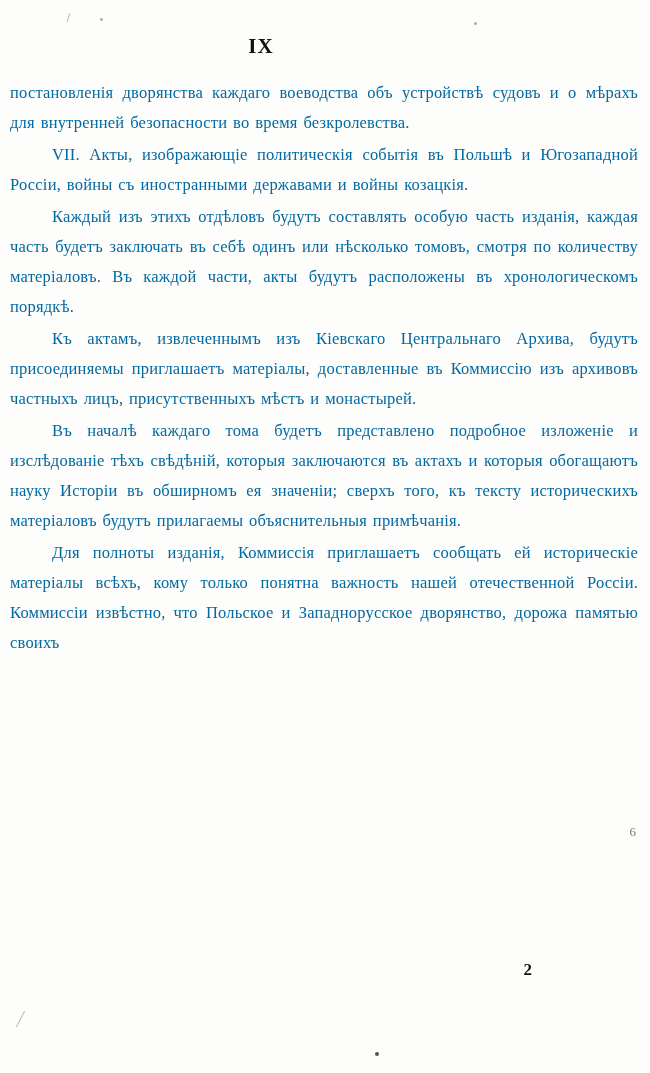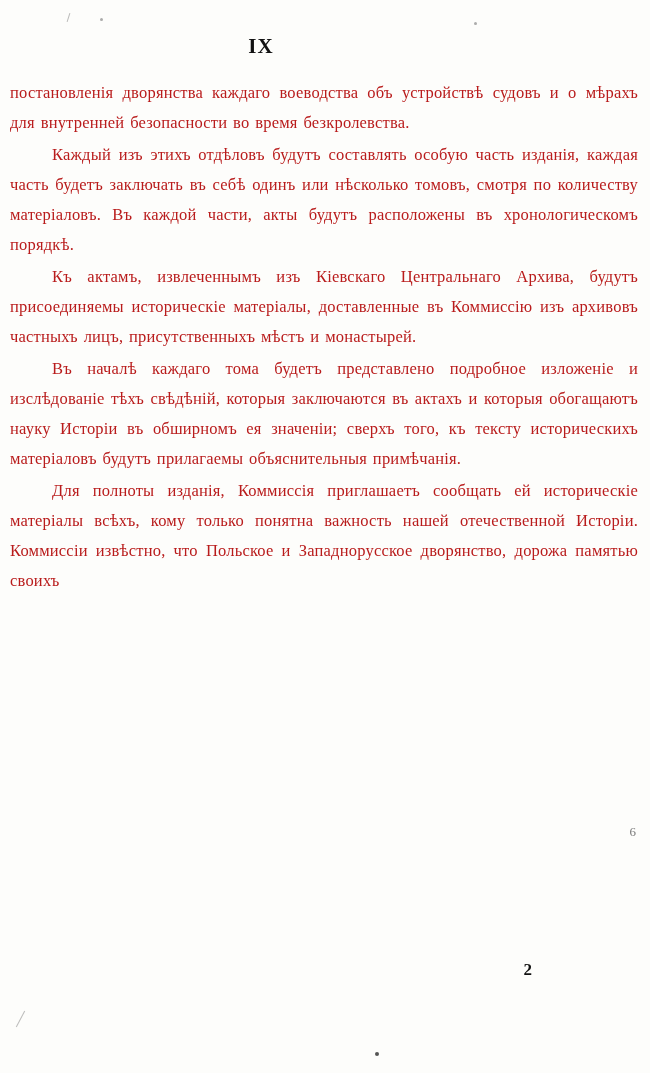--- a/index.html
+++ b/index.html
@@ -35,21 +35,21 @@
   .body-text {
     position: absolute;
     top: 78px;
     left: 10px;
     width: 628px;
   }
   .para {
     margin: 0 0 2px 0;
     font-size: 16.5px;
     line-height: 30px;
-    color: #b91c1c;
+    color: #0369a1;
     text-align: justify;
     text-justify: inter-word;
     letter-spacing: 0.2px;
     word-spacing: 1.5px;
   }
   .para.indent {
     text-indent: 42px;
   }
   .para.first {
     text-indent: 0;
@@ -94,24 +94,25 @@
 </style>
 </head>
 <body>
 
 <div class="page">
 
   <div class="page-number">IX</div>
 
   <div class="body-text">
     <p class="para first">постановленія дворянства каждаго воеводства объ устройствѣ судовъ и о мѣрахъ для внутренней безопасности во время безкролевства.</p>
+    <p class="para indent">VII. Акты, изображающіе политическія событія въ Польшѣ и Югозападной Россіи, войны съ иностранными державами и войны козацкія.</p>
     <p class="para indent">Каждый изъ этихъ отдѣловъ будутъ составлять особую часть изданія, каждая часть будетъ заключать въ себѣ одинъ или нѣсколько томовъ, смотря по количеству матеріаловъ. Въ каждой части, акты будутъ расположены въ хронологическомъ порядкѣ.</p>
-    <p class="para indent">Къ актамъ, извлеченнымъ изъ Кіевскаго Центральнаго Архива, будутъ присоединяемы историческіе матеріалы, доставленные въ Коммиссію изъ архивовъ частныхъ лицъ, присутственныхъ мѣстъ и монастырей.</p>
+    <p class="para indent">Къ актамъ, извлеченнымъ изъ Кіевскаго Центральнаго Архива, будутъ присоединяемы приглашаетъ матеріалы, доставленные въ Коммиссію изъ архивовъ частныхъ лицъ, присутственныхъ мѣстъ и монастырей.</p>
     <p class="para indent">Въ началѣ каждаго тома будетъ представлено подробное изложеніе и изслѣдованіе тѣхъ свѣдѣній, которыя заключаются въ актахъ и которыя обогащаютъ науку Исторіи въ обширномъ ея значеніи; сверхъ того, къ тексту историческихъ матеріаловъ будутъ прилагаемы объяснительныя примѣчанія.</p>
-    <p class="para indent">Для полноты изданія, Коммиссія приглашаетъ сообщать ей историческіе матеріалы всѣхъ, кому только понятна важность нашей отечественной Исторіи. Коммиссіи извѣстно, что Польское и Западнорусское дворянство, дорожа памятью своихъ</p>
+    <p class="para indent">Для полноты изданія, Коммиссія приглашаетъ сообщать ей историческіе матеріалы всѣхъ, кому только понятна важность нашей отечественной Россіи. Коммиссіи извѣстно, что Польское и Западнорусское дворянство, дорожа памятью своихъ</p>
   </div>
 
   <div class="margin-mark">6</div>
 
   <div class="signature">2</div>
 
   <span class="speck" style="left:100px; top:18px; width:3px; height:3px;"></span>
   <span class="speck" style="left:474px; top:22px; width:3px; height:3px;"></span>
   <span class="tick" style="left:68px; top:13px; width:1px; height:9px; transform:rotate(18deg);"></span>
   <span class="tick" style="left:20px; top:1010px; width:1px; height:18px; transform:rotate(28deg);"></span>

